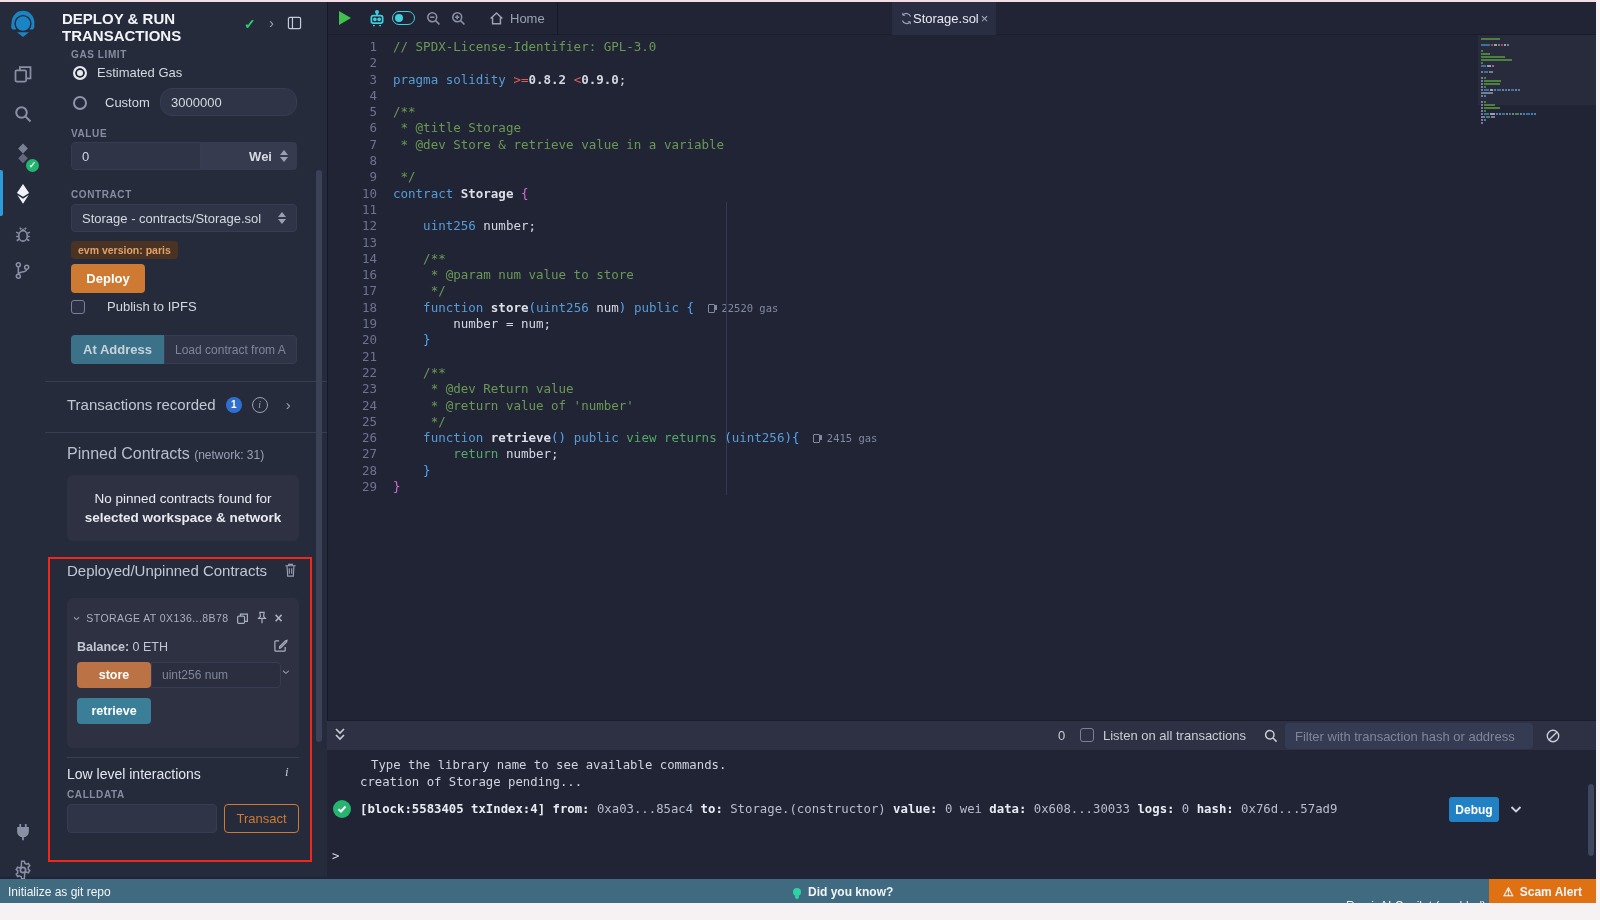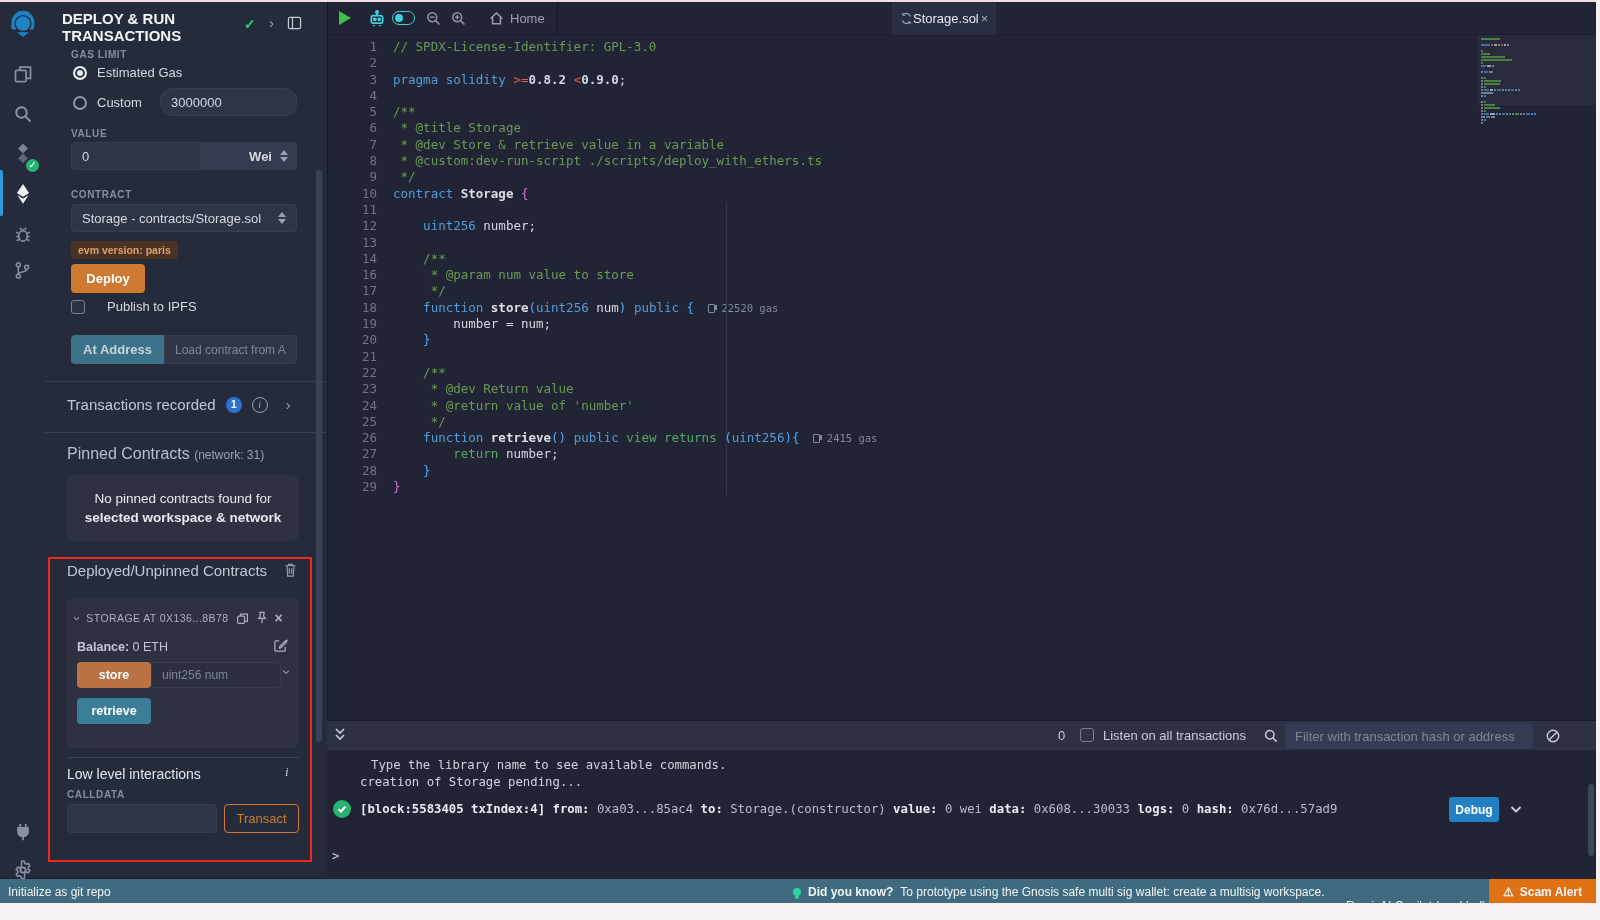--- a/index.html
+++ b/index.html
@@ -141,21 +141,21 @@
           <rect x="1.5" y="1.5" width="13" height="12" rx="1.5"></rect>
           <line x1="5.8" y1="1.5" x2="5.8" y2="13.5"></line>
         </svg>
     </div>
 
     <div class="abs lbl" style="left:26px;top:47px;">GAS LIMIT</div>
     <div class="abs" style="left:28px;top:63px;display:flex;align-items:center;gap:10px;">
       <span class="radio sel"></span>
       <span class="ptxt">Estimated Gas</span>
     </div>
-    <div class="abs" style="left:28px;top:93px;display:flex;align-items:center;gap:10px;">
+    <div class="abs" style="left:28px;top:93px;display:flex;align-items:center;gap:18px;">
       <span class="radio"></span>
       <span class="ptxt">Custom</span>
     </div>
     <input class="abs inp" style="left: 115px; top: 86px; width: 137px; height: 28px; border-radius: 12px;" value="3000000">
 
     <div class="abs lbl" style="left:26px;top:126px;">VALUE</div>
     <input class="abs inp" style="left: 26px; top: 140px; width: 130px; height: 28px; border-radius: 4px 0px 0px 4px;" value="0">
     <div class="abs" style="left:156px;top:140px;width:96px;height:28px;background:#363b50;border-radius:0 4px 4px 0;display:flex;align-items:center;justify-content:flex-end;gap:8px;padding:0 9px;">
       <span class="ptxt" style="font-weight:700;">Wei</span>
       <span class="stepper">
@@ -303,21 +303,21 @@
     </div>
 
     <div id="codeArea" class="abs">
         <div class="code-line"><span class="ln">1</span><span class="cd"><span class="tk-c">// SPDX-License-Identifier: GPL-3.0</span></span></div>
         <div class="code-line"><span class="ln">2</span><span class="cd"></span></div>
         <div class="code-line"><span class="ln">3</span><span class="cd"><span class="tk-k">pragma solidity </span><span class="tk-r">&gt;=</span><span class="tk-n">0.8.2</span><span class="tk-w"> </span><span class="tk-r">&lt;</span><span class="tk-n">0.9.0</span><span class="tk-w">;</span></span></div>
         <div class="code-line"><span class="ln">4</span><span class="cd"></span></div>
         <div class="code-line"><span class="ln">5</span><span class="cd"><span class="tk-c">/**</span></span></div>
         <div class="code-line"><span class="ln">6</span><span class="cd"><span class="tk-c"> * @title Storage</span></span></div>
         <div class="code-line"><span class="ln">7</span><span class="cd"><span class="tk-c"> * @dev Store &amp; retrieve value in a variable</span></span></div>
-        <div class="code-line"><span class="ln">8</span><span class="cd"><span class="tk-c"> * @custom:dev-run-script ./scripts/deploy_with_ethers.ts</span></span></div>
+        <div class="code-line"><span class="ln">8</span></div>
         <div class="code-line"><span class="ln">9</span><span class="cd"><span class="tk-c"> */</span></span></div>
         <div class="code-line"><span class="ln">10</span><span class="cd"><span class="tk-k">contract </span><span class="tk-f">Storage </span><span class="tk-b1">{</span></span></div>
         <div class="code-line"><span class="ln">11</span><span class="cd"></span></div>
         <div class="code-line"><span class="ln">12</span><span class="cd"><span class="tk-w">    </span><span class="tk-k">uint256</span><span class="tk-w"> number;</span></span></div>
         <div class="code-line"><span class="ln">13</span><span class="cd"></span></div>
         <div class="code-line"><span class="ln">14</span><span class="cd"><span class="tk-w">    </span><span class="tk-c">/**</span></span></div>
         <div class="code-line"><span class="ln">16</span><span class="cd"><span class="tk-w">    </span><span class="tk-c"> * @param num value to store</span></span></div>
         <div class="code-line"><span class="ln">17</span><span class="cd"><span class="tk-w">    </span><span class="tk-c"> */</span></span></div>
         <div class="code-line"><span class="ln">18</span><span class="cd"><span class="tk-w">    </span><span class="tk-k">function </span><span class="tk-f">store</span><span class="tk-b2">(</span><span class="tk-k">uint256</span><span class="tk-w"> num</span><span class="tk-b2">)</span><span class="tk-w"> </span><span class="tk-k">public</span><span class="tk-w"> </span><span class="tk-b2">{</span><span class="gas-hint"><span class="gasic"></span> 22520 gas</span></span></div>
         <div class="code-line"><span class="ln">19</span><span class="cd"><span class="tk-w">        number = num;</span></span></div>
@@ -503,21 +503,20 @@
     </span>
     <div class="abs" style="left:1261px;top:34px;width:6px;height:72px;background:#3f455c;border-radius:3px;"></div>
     <div class="abs" style="left:5px;top:99px;">&gt;</div>
   </div>
 
   <div id="statusbar" class="abs">
     <span class="abs" style="left:8px;top:6px;">Initialize as git repo</span>
     <span class="abs" style="left:793px;top:6px;display:flex;align-items:center;gap:7px;">
       <span style="width:8px;height:8px;border-radius:50%;background:#2ed3a2;box-shadow:0 5px 0 -2px #2ed3a2;"></span>
       <span style="font-weight:700;">Did you know?</span>
-      <span>To prototype using the Gnosis safe multi sig wallet: create a multisig workspace.</span>
     </span>
     <span class="abs" style="left:1346px;top:20px;">RemixAI Copilot (enabled)</span>
     <span class="abs" style="left:1489px;top:0;width:107px;height:26px;background:#e07112;display:flex;align-items:center;justify-content:center;gap:6px;font-weight:700;">
       <span>⚠</span>
       <span>Scam Alert</span>
     </span>
   </div>
 
 </div>
 

